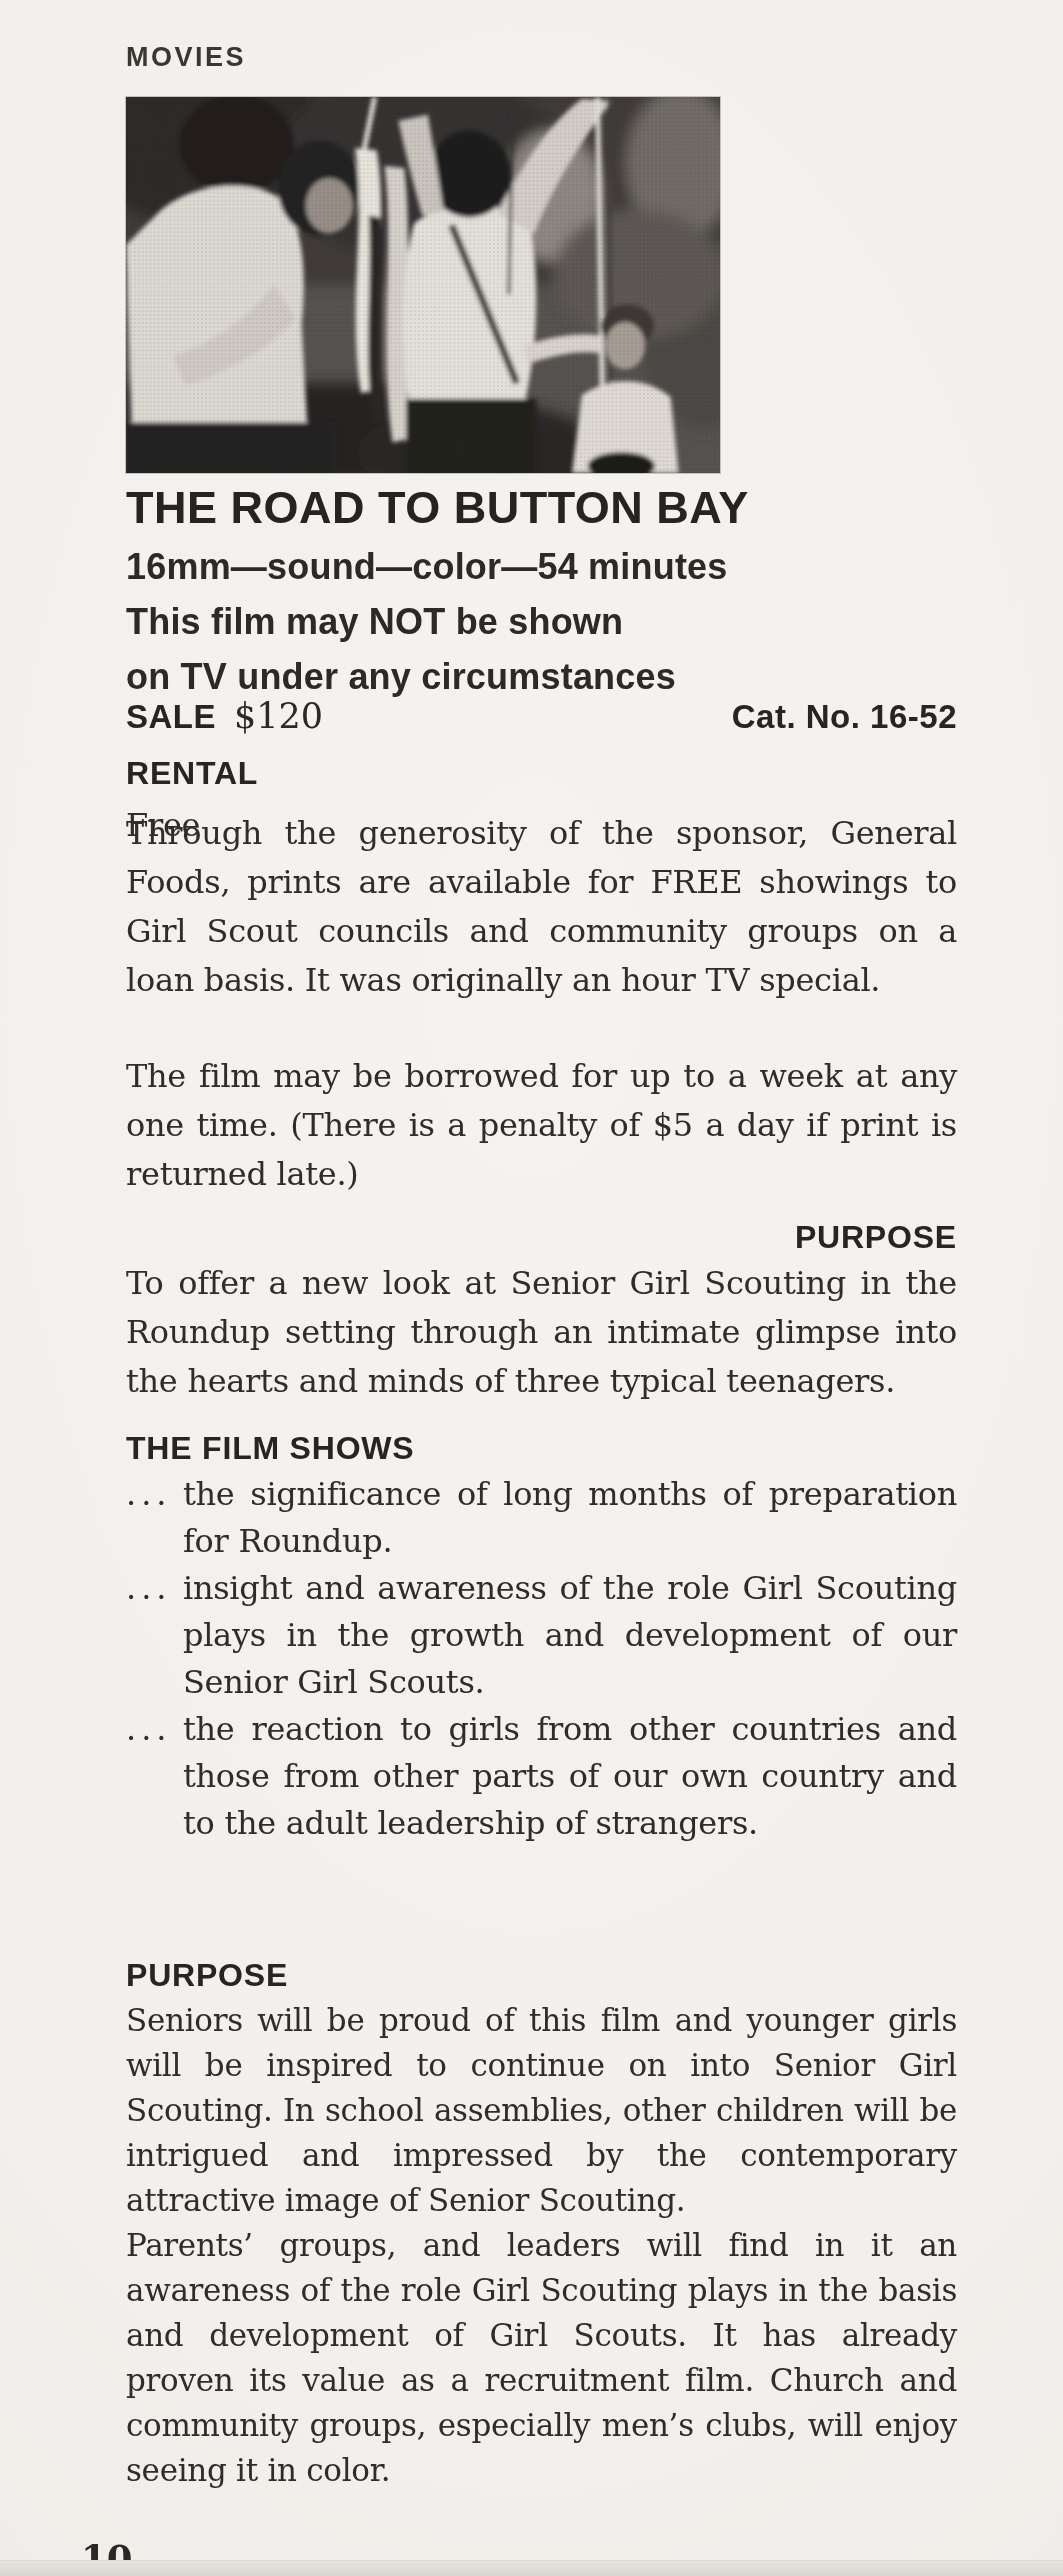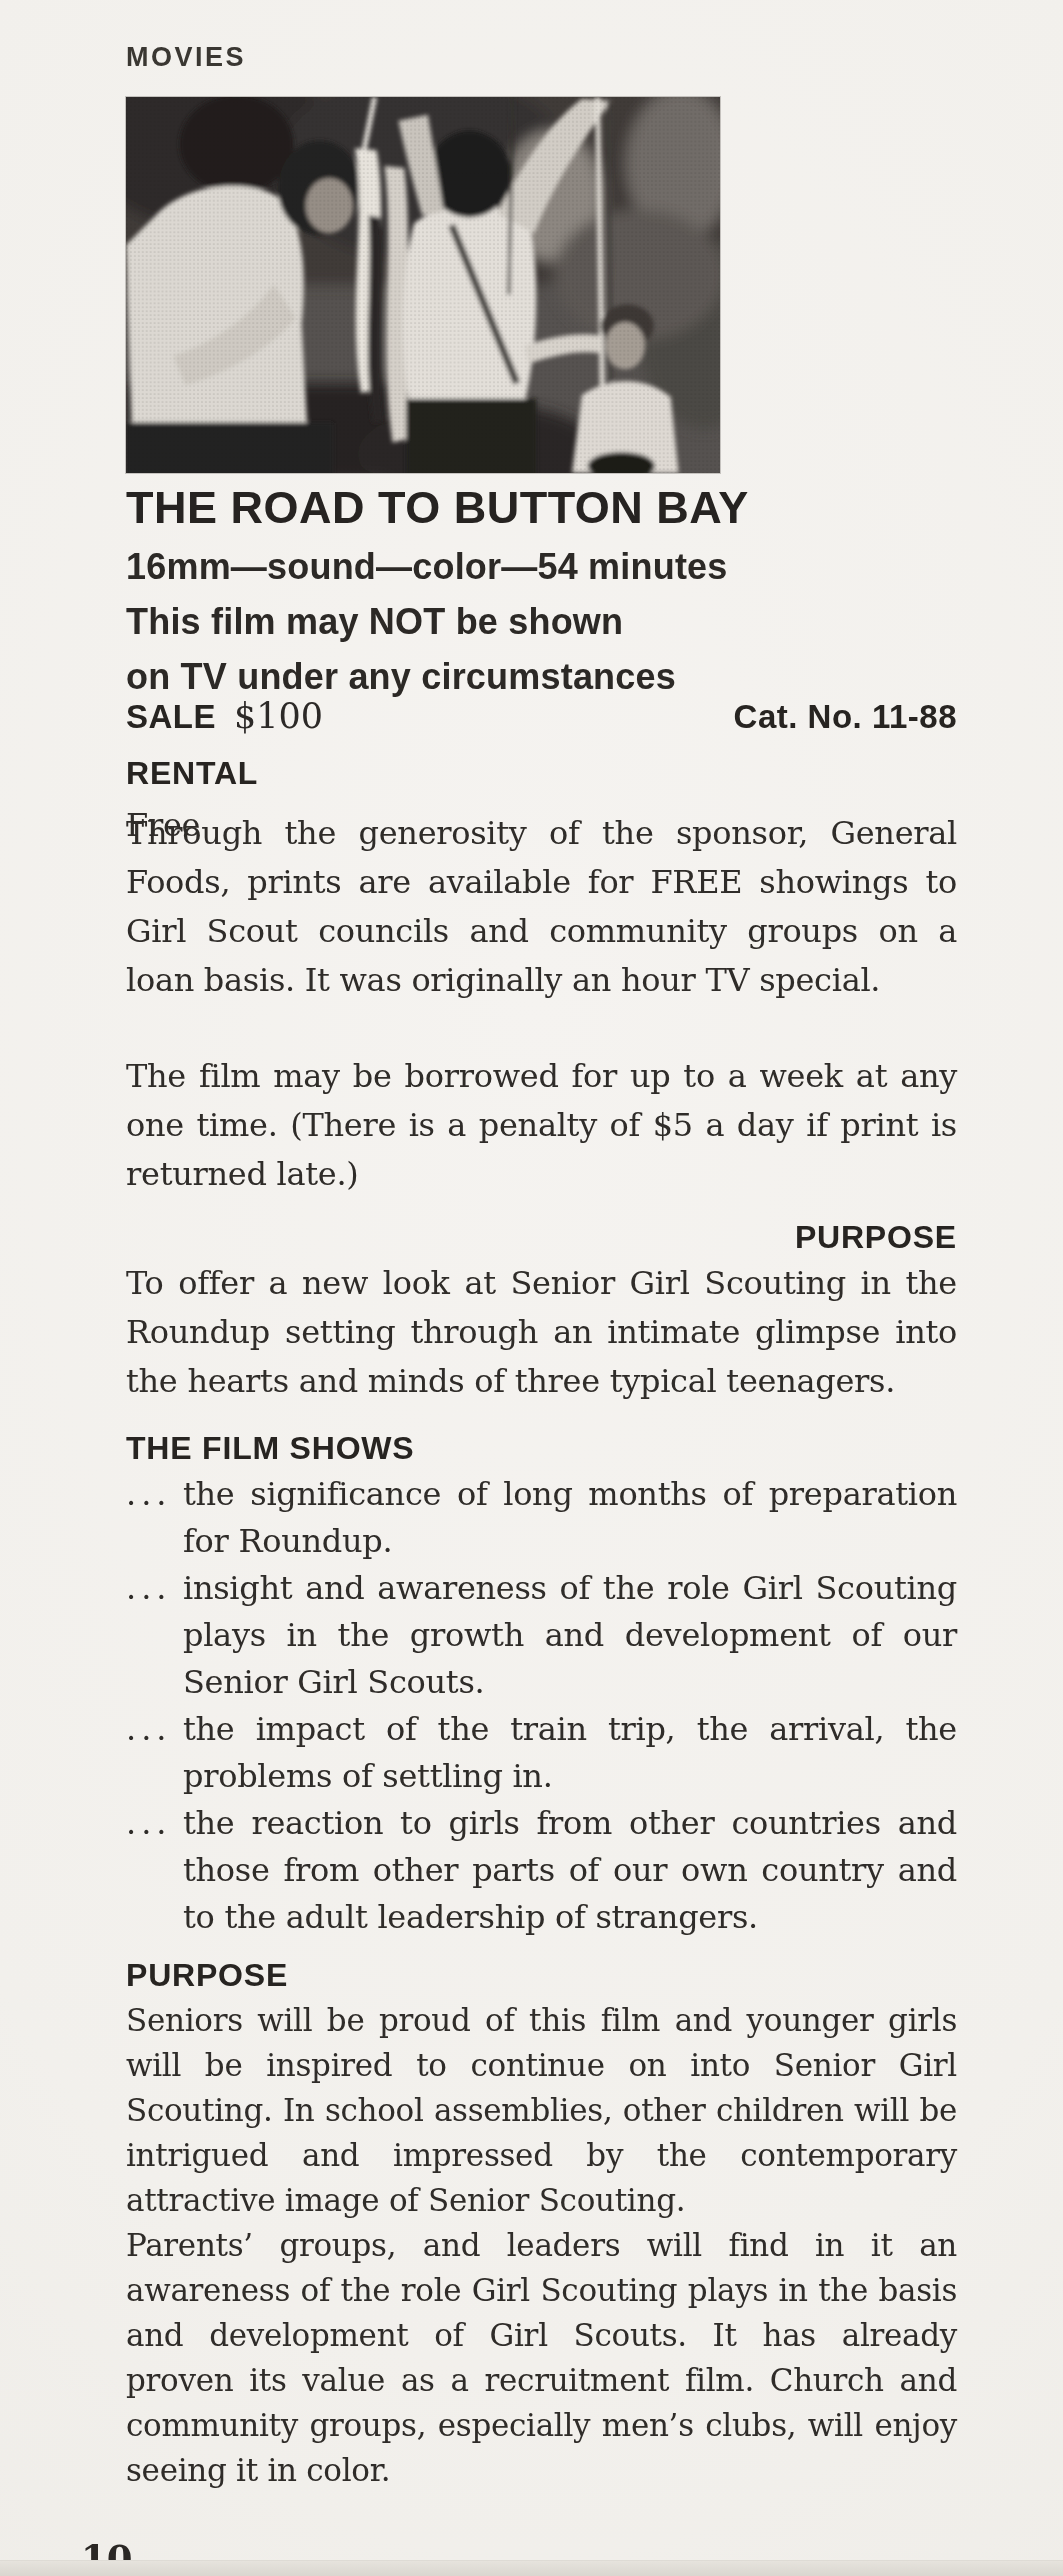--- a/index.html
+++ b/index.html
@@ -160,38 +160,37 @@
   <h1 class="abs film-title">THE ROAD TO BUTTON BAY</h1>
 
   <div class="abs specs">
     <div>16mm—sound—color—54 minutes</div>
     <div>This film may NOT be shown</div>
     <div>on TV under any circumstances</div>
   </div>
 
   <div class="abs sale-row">
     <div>
-      <span class="h-bold">SALE</span><span class="sale-price">$100</span>
+      <span class="h-bold">SALE</span><span class="sale-price">$120</span>
     </div>
-    <div class="h-bold">Cat. No. 11-88</div>
+    <div class="h-bold">Cat. No. 16-52</div>
   </div>
 
   <div class="abs heading rental-h">RENTAL</div>
   <p class="abs bodytext free">Free</p>
   <p class="abs bodytext para1">Through the generosity of the sponsor, General Foods, prints are available for FREE showings to Girl Scout councils and community groups on a loan basis. It was originally an hour TV special.</p>
   <p class="abs bodytext para2">The film may be borrowed for up to a week at any one time. (There is a penalty of $5 a day if print is returned late.)</p>
 
   <div class="abs heading purpose-h">PURPOSE</div>
   <p class="abs bodytext purpose-p">To offer a new look at Senior Girl Scouting in the Roundup setting through an intimate glimpse into the hearts and minds of three typical teenagers.</p>
 
   <div class="abs heading shows-h">THE FILM SHOWS</div>
   <ul class="abs shows-list">
     <li><span class="dots">...</span><span>the significance of long months of preparation for Roundup.</span></li>
     <li><span class="dots">...</span><span>insight and awareness of the role Girl Scouting plays in the growth and development of our Senior Girl Scouts.</span></li>
-    <li><span class="dots">...</span><span>the impact of the train trip, the arrival, the problems of settling in.</span></li>
     <li><span class="dots">...</span><span>the reaction to girls from other countries and those from other parts of our own country and to the adult leadership of strangers.</span></li>
   </ul>
 
   <div class="abs heading audience-h">PURPOSE</div>
   <div class="abs audience-block">
     <p>Seniors will be proud of this film and younger girls will be inspired to continue on into Senior Girl Scouting. In school assemblies, other children will be intrigued and impressed by the contemporary attractive image of Senior Scouting.</p>
     <p>Parents’ groups, and leaders will find in it an awareness of the role Girl Scouting plays in the basis and development of Girl Scouts. It has already proven its value as a recruitment film. Church and community groups, especially men’s clubs, will enjoy seeing it in color.</p>
   </div>
 
   <div class="page-number">10</div>

